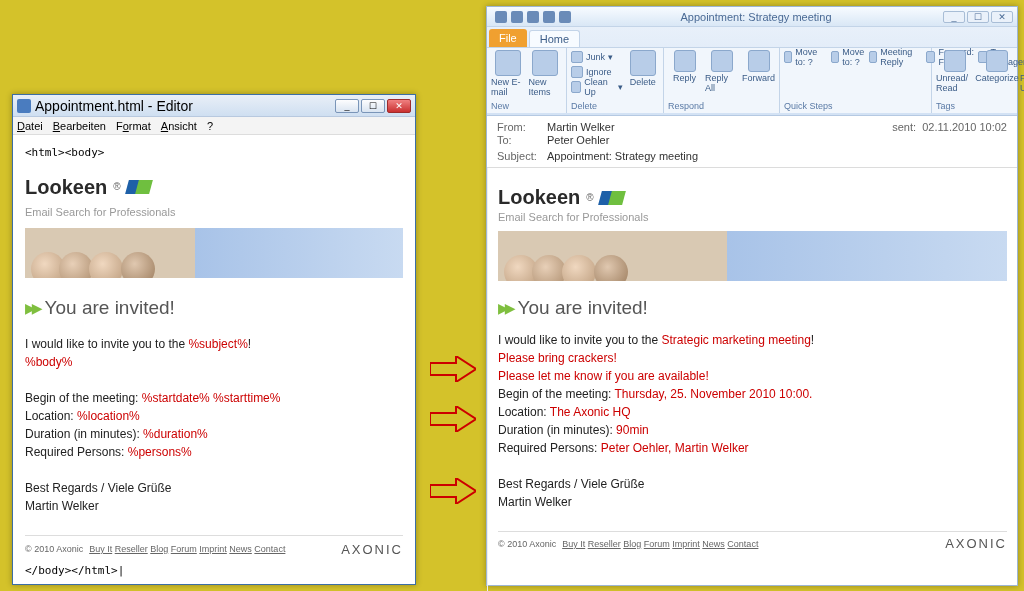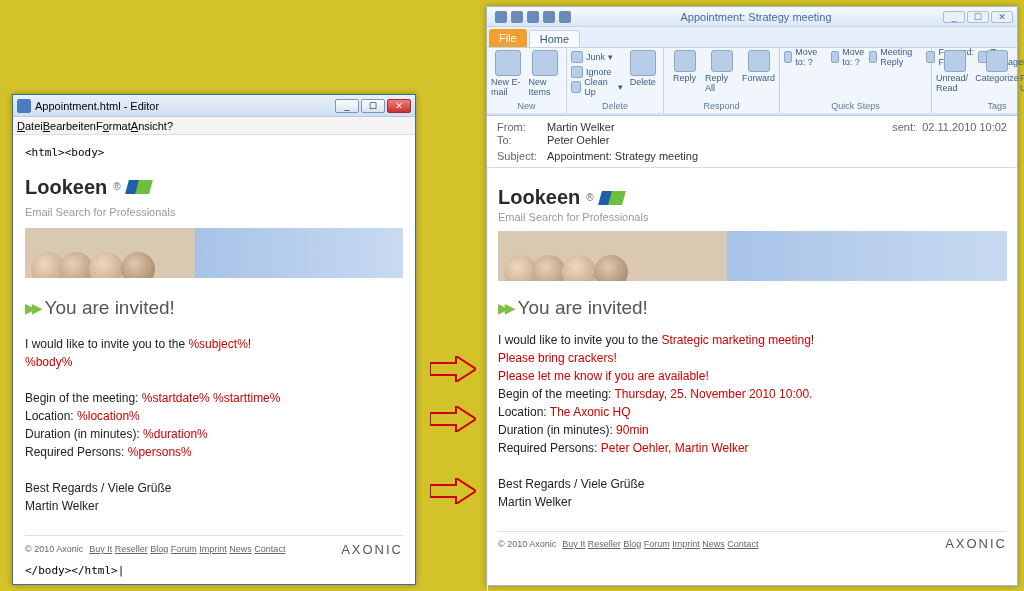--- a/index.html
+++ b/index.html
@@ -2,44 +2,44 @@
 <html><head>
 <meta charset="utf-8">
 <style>
 *{box-sizing:border-box;margin:0;padding:0;font-family:"Segoe UI",Tahoma,sans-serif}
 body{background:#d4c22a;width:1024px;height:591px;position:relative;font-size:11px}
 
 
 .win-left{position:absolute;left:12px;top:94px;width:404px;height:491px;background:#fff;border:1px solid #3c6ea5;box-shadow:0 0 6px rgba(0,0,0,.3)}
 .win-left .titlebar{height:22px;background:linear-gradient(#e9eff7,#cfdff1);display:flex;align-items:center;padding:0 4px;border-bottom:1px solid #b8c9df}
 .win-left .titlebar .ico{width:14px;height:14px;background:#4a7cbf;border-radius:2px;margin-right:4px}
-.win-left .titlebar .ttl{flex:1;font-size:11px;color:#000}
+.win-left .titlebar .ttl{flex:1;font-size:14px;color:#000}
 .win-left .titlebar .wbtn{width:24px;height:14px;margin-left:2px;border:1px solid #7a95b8;background:linear-gradient(#fdfdfe,#d9e4f1);font-size:9px;text-align:center;line-height:12px;border-radius:2px;cursor:pointer}
 .win-left .titlebar .wbtn.close{background:linear-gradient(#f08080,#c93030);color:#fff;border-color:#9e2b2b}
-.win-left .menubar{height:18px;background:#f4f4f4;border-bottom:1px solid #ddd;display:flex;padding:0 4px;font-size:11px;line-height:18px;gap:0}
+.win-left .menubar{height:18px;background:#f4f4f4;border-bottom:1px solid #ddd;display:flex;padding:0 4px;font-size:11px;line-height:18px;gap:10px}
 .win-left .menubar span u{text-decoration:underline}
 .win-left .doc{padding:10px 12px;font-size:12px;color:#000;line-height:1.5}
 .win-left .doc .code{font-family:Consolas,monospace;font-size:11px}
 
 
 .win-right{position:absolute;left:486px;top:6px;width:532px;height:580px;background:#fff;border:1px solid #9db6d4;box-shadow:0 0 6px rgba(0,0,0,.3)}
 .win-right .titlebar{height:20px;background:linear-gradient(#f7fbff,#d9e7f6);display:flex;align-items:center;padding:0 4px;border-bottom:1px solid #c3d4e8}
 .win-right .titlebar .qat{display:flex;gap:4px;margin-left:4px}
 .win-right .titlebar .qat i{width:12px;height:12px;background:#6a8bb8;border-radius:2px;display:block}
 .win-right .titlebar .ttl{flex:1;text-align:center;font-size:11px;color:#4a6a95}
 .win-right .titlebar .wbtn{width:22px;height:12px;margin-left:2px;border:1px solid #a8bdd6;background:#eaf1fa;font-size:9px;text-align:center;line-height:10px;border-radius:2px;cursor:pointer;color:#4a6a95}
 
 .ribbon{background:linear-gradient(#e8f0fa,#d3e2f4);border-bottom:1px solid #b5c9e2;padding-bottom:2px}
 .ribbon .tabs{height:20px;display:flex;align-items:flex-end;padding-left:2px}
 .ribbon .tabs .filetab{background:#f0a030;color:#fff;padding:3px 10px;font-size:11px;border-radius:3px 3px 0 0;margin-right:2px}
 .ribbon .tabs .tab{background:#f7fbff;border:1px solid #c3d4e8;border-bottom:none;padding:2px 10px;font-size:11px;color:#3b5c87;border-radius:3px 3px 0 0}
 .ribbon .groups{display:flex;height:66px;background:#f1f6fc;border-top:1px solid #c3d4e8}
 .rgroup{border-right:1px solid #c3d4e8;display:flex;flex-direction:column;padding:2px 4px 0 4px}
 .rgroup .row{flex:1;display:flex;gap:4px;align-items:flex-start}
-.rgroup .lbl{height:12px;font-size:9px;color:#5a7aa5;text-align:center}
+.rgroup .lbl{height:12px;font-size:9px;color:#5a7aa5;text-align:left}
 .rbtn{display:flex;flex-direction:column;align-items:center;width:38px;cursor:pointer;font-size:9px;color:#3b5c87;line-height:1.1;}
 .rbtn .ic{width:22px;height:22px;background:#b8cde8;border:1px solid #8ba8cc;border-radius:3px;margin-bottom:2px}
 .rbtn.big .ic{width:26px;height:26px}
 .smallbtn{font-size:9px;color:#3b5c87;display:flex;align-items:center;gap:3px;cursor:pointer;height:14px}
 .smallbtn .ic{width:12px;height:12px;background:#b8cde8;border:1px solid #8ba8cc;border-radius:2px}
 
 .msghdr{padding:4px 10px;border-bottom:1px solid #dcdcdc;font-size:11px;color:#333}
 .msghdr .row{display:flex;margin:1px 0}
 .msghdr .k{width:50px;color:#666}
 .msghdr .sent{margin-left:auto;color:#666}

